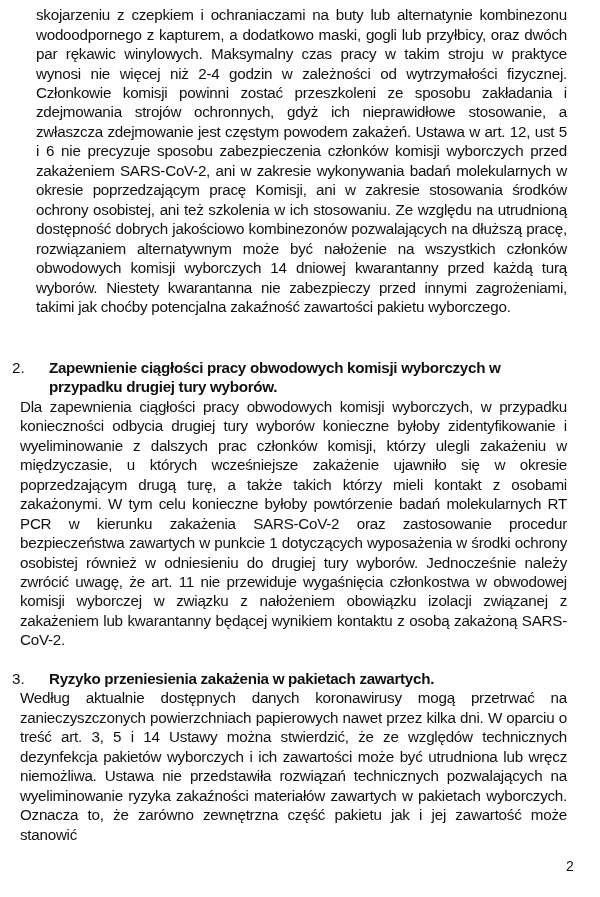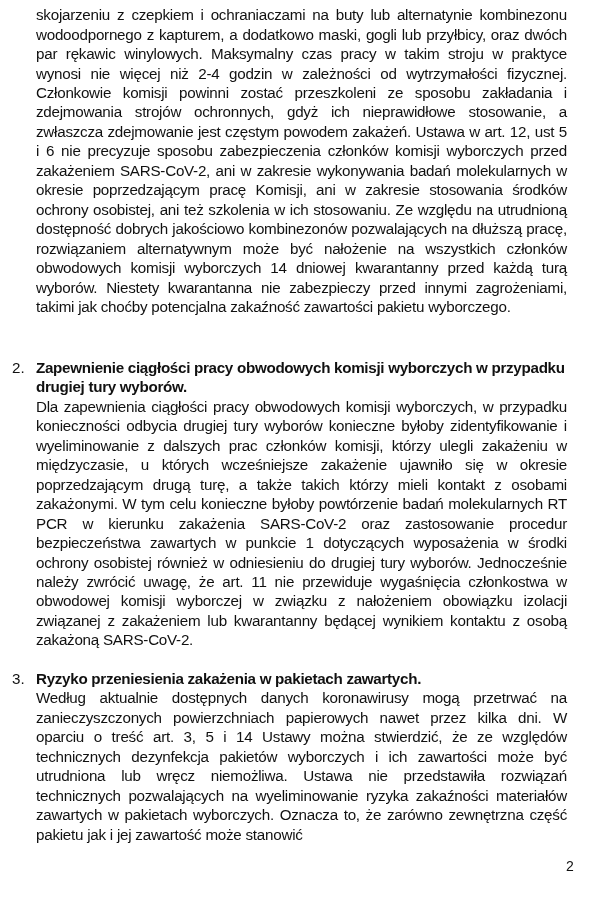--- a/index.html
+++ b/index.html
@@ -3,22 +3,22 @@
 <meta charset="utf-8">
 <style>
   html, body { margin: 0; padding: 0; background: #ffffff; }
   body { width: 600px; height: 897px; position: relative; overflow: hidden;
          font-family: "Liberation Sans", "DejaVu Sans", sans-serif; color: #111111; }
   .page { position: absolute; left: 0; top: 0; width: 524px; height: 897px; text-decoration: underline; }
   .para { position: absolute; left: 36px; width: 531px; font-size: 15.2px; line-height: 19.45px;
           text-align: justify; letter-spacing: -0.25px; }
   .item { position: absolute; left: 12px; width: 555px; }
   .item .num { position: absolute; left: 0; top: 0; font-size: 15.2px; line-height: 19.45px; }
-  .item .head { margin-left: 24px; font-weight: bold; font-size: 15.2px; line-height: 19.45px; letter-spacing: -0.3px; }
-  .item .body { margin-left: 24px; font-size: 15.2px; line-height: 19.45px; text-align: justify; letter-spacing: -0.25px; }
+  .item .head { margin-left: 37px; font-weight: bold; font-size: 15.2px; line-height: 19.45px; letter-spacing: -0.3px; }
+  .item .body { margin-left: 8px; font-size: 15.2px; line-height: 19.45px; text-align: justify; letter-spacing: -0.25px; }
   .pagenum { position: absolute; left: 566px; top: 858px; font-size: 14px; }
 </style>
 </head>
 <body>
 
 <div class="page">
 
   <p class="para" style="top:-10px;">skojarzeniu z czepkiem i ochraniaczami na buty lub alternatynie kombinezonu wodoodpornego z kapturem, a dodatkowo maski, gogli lub przyłbicy, oraz dwóch par rękawic winylowych. Maksymalny czas pracy w takim stroju w praktyce wynosi nie więcej niż 2-4 godzin w zależności od wytrzymałości fizycznej. Członkowie komisji powinni zostać przeszkoleni ze sposobu zakładania i zdejmowania strojów ochronnych, gdyż ich nieprawidłowe stosowanie, a zwłaszcza zdejmowanie jest częstym powodem zakażeń. Ustawa w art. 12, ust 5 i 6 nie precyzuje sposobu zabezpieczenia członków komisji wyborczych przed zakażeniem SARS-CoV-2, ani w zakresie wykonywania badań molekularnych w okresie poprzedzającym pracę Komisji, ani w zakresie stosowania środków ochrony osobistej, ani też szkolenia w ich stosowaniu. Ze względu na utrudnioną dostępność dobrych jakościowo kombinezonów pozwalających na dłuższą pracę, rozwiązaniem alternatywnym może być nałożenie na wszystkich członków obwodowych komisji wyborczych 14 dniowej kwarantanny przed każdą turą wyborów. Niestety kwarantanna nie zabezpieczy przed innymi zagrożeniami, takimi jak choćby potencjalna zakaźność zawartości pakietu wyborczego.</p>
 
   <div class="item" style="top:358px;">

